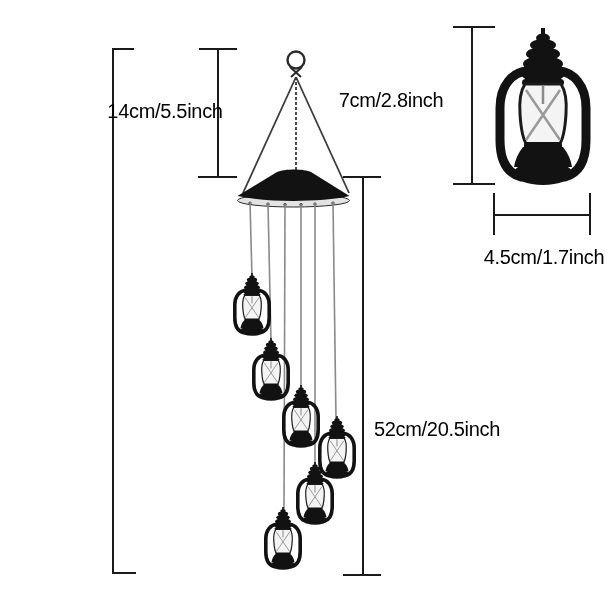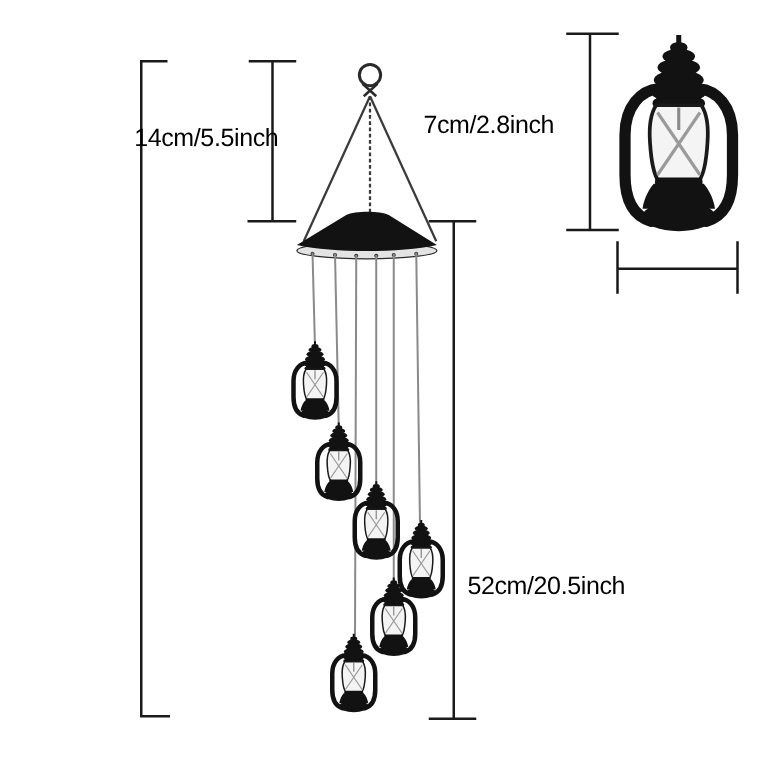--- a/index.html
+++ b/index.html
@@ -105,16 +105,17 @@
     </g>
 
     <use href="#lantern-shape" transform="translate(497,28)"></use>
   </svg>
 
 
   <div class="dim-label centered" style="left:165px;top:101px;">14cm/5.5inch</div>
 
   <div class="dim-label centered" style="left:391px;top:90px;">7cm/2.8inch</div>
 
-  <div class="dim-label centered" style="left:437px;top:419px;margin-top:40px;">52cm/20.5inch</div>
+  <div class="dim-label centered" style="left:437px;top:419px;">52cm/20.5inch</div>
 
+  <div class="dim-label centered" style="left:544px;top:247px;">4.5cm/1.7inch</div>
 
 </div>
 
 </body></html>

